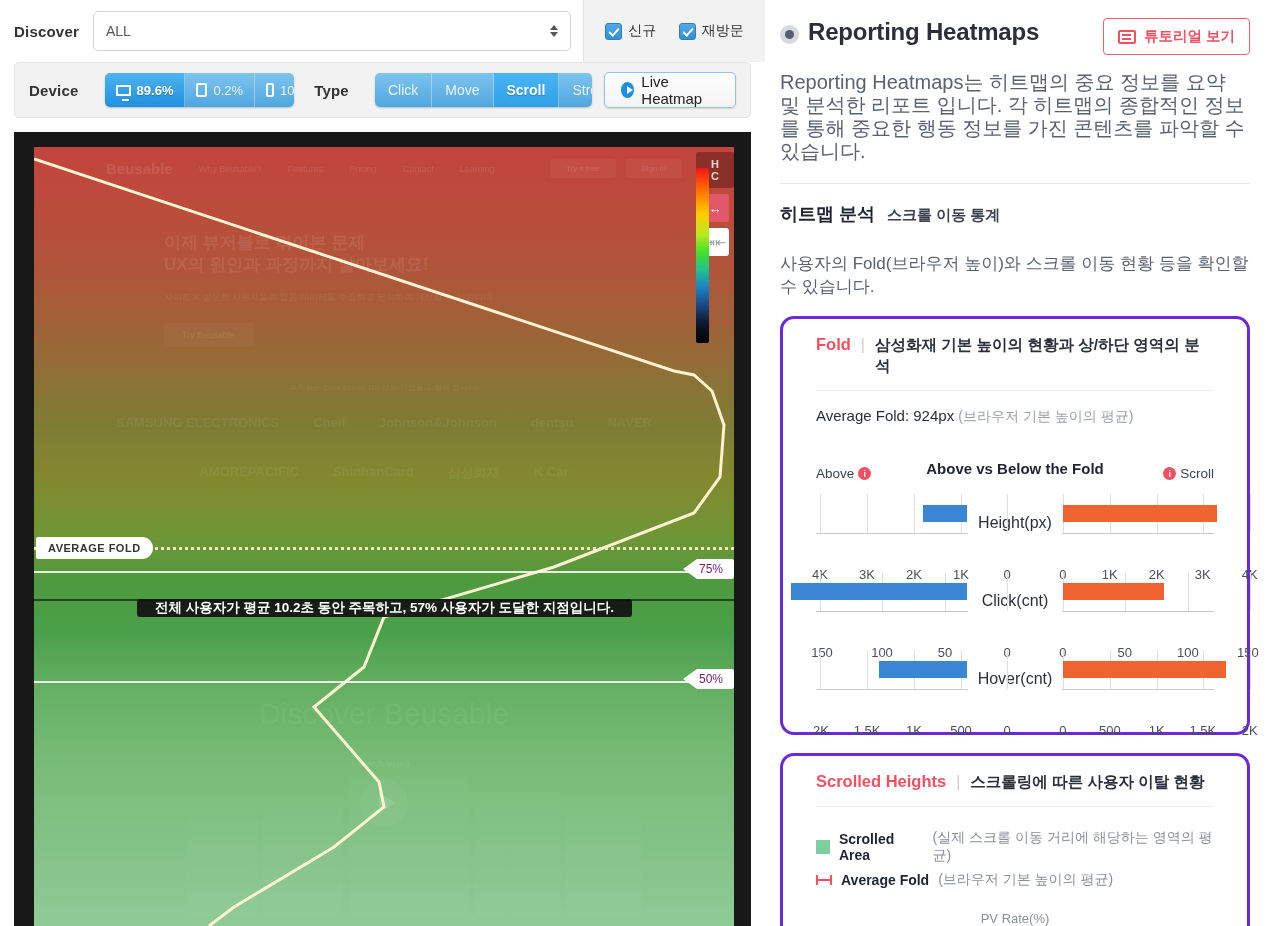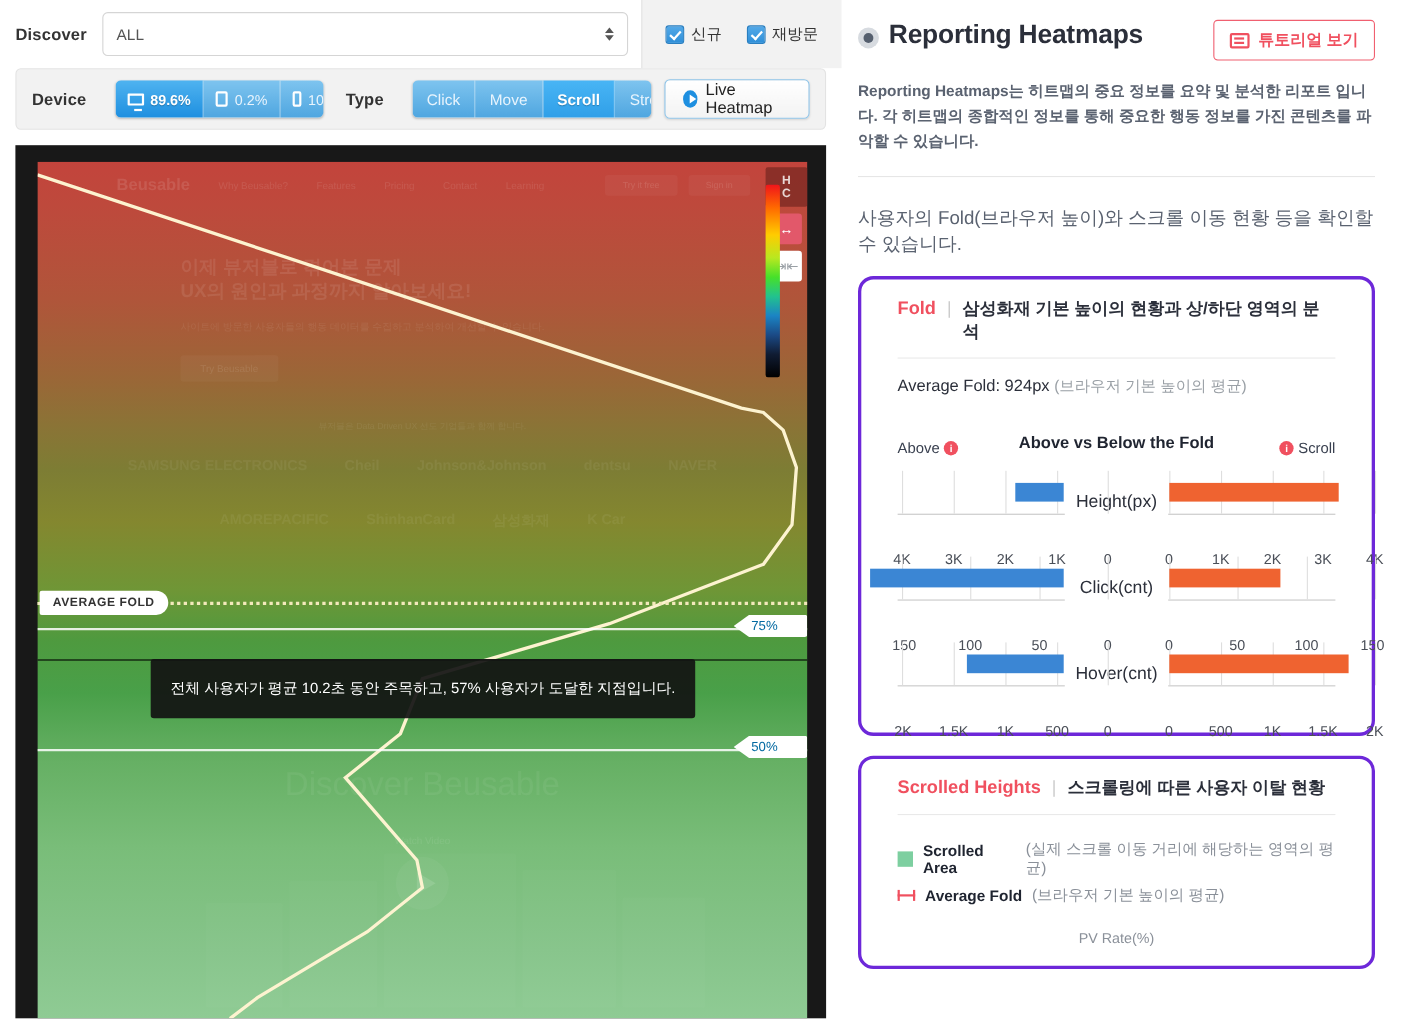--- a/index.html
+++ b/index.html
@@ -112,28 +112,28 @@
 
   .scrollline { position: absolute; inset: 0; }
   .fold-line { position: absolute; left: 0; right: 0; top: 400px; border-top: 3px dotted #f3e9bb; }
   .fold-badge {
     position: absolute; left: 2px; top: 390px; background: #fff; color: #333;
     font-size: 11px; font-weight: bold; letter-spacing: .5px; padding: 5px 12px;
     border-radius: 3px 16px 16px 3px;
   }
   .pct-line { position: absolute; left: 0; right: 0; border-top: 2px solid rgba(255,255,255,.85); }
   .pct-badge {
-    position: absolute; right: 0; background: #fff; color: #0369a1; font-size: 12px;
-    padding: 3px 27px 3px 16px; border-radius: 14px 3px 3px 14px;
+    position: absolute; right: 0; background: #fff; color: #701a75; font-size: 12px;
+    padding: 3px 11px 3px 16px; border-radius: 14px 3px 3px 14px;
     clip-path: polygon(14px 0, 100% 0, 100% 100%, 14px 100%, 0 50%);
   }
   .dark-line { position: absolute; left: 0; right: 0; border-top: 2px solid rgba(0,0,0,.55); }
   .tooltip {
     position: absolute; left: 103px; top: 452px; background: rgba(18,18,18,.92);
-    color: #fff; font-size: 13.5px; font-weight: normal; padding: 18px 18px; border-radius: 3px; white-space: nowrap;
+    color: #fff; font-size: 13.5px; font-weight: bold; padding: 0 18px; border-radius: 3px; white-space: nowrap;
   }
 
   .legend { position: absolute; right: 0; top: 5px; width: 38px; }
   .legend .lg-box { background: rgba(120,40,34,.75); padding: 6px 0 6px; border-radius: 2px; text-align: center; }
   .legend .lg-lbl { font-size: 11px; color: #e8d7d4; font-weight: bold; }
   .legend .bar {
     width: 13px; height: 175px; margin: 5px auto; border-radius: 2px;
     background: linear-gradient(180deg,#f1151a 0%,#ff6a00 12%,#ffcc00 26%,#b8e820 38%,#46e02a 48%,#22c28e 58%,#1b84c4 68%,#1b4a86 78%,#101c33 88%,#000 100%);
   }
   .legend .ic {
@@ -149,21 +149,21 @@
   .radio-dot { width: 19px; height: 19px; border-radius: 50%; background: #d7dbe0; margin: 7px 9px 0 0; position: relative; flex: none;}
   .radio-dot::after { content:""; position:absolute; left:5px; top:5px; width:9px; height:9px; border-radius:50%; background:#555f6e;}
   .rp-title { font-size: 24px; font-weight: bold; color: #2b2f3a; letter-spacing: -.2px; }
   .tut-btn {
     margin-left: auto; display: flex; align-items: center; gap: 8px;
     border: 1px solid #f06070; border-radius: 4px; padding: 8px 14px;
     color: #f0505f; font-size: 14.5px; font-weight: bold; cursor: pointer; background: #fff; white-space: nowrap;
   }
   .tut-icon { width: 18px; height: 14px; border: 2px solid #f0505f; border-radius: 2px; position: relative; flex:none;}
   .tut-icon::after { content:""; position:absolute; left:2px; top:2px; width:9px; height:2px; background:#f0505f; box-shadow: 0 4px 0 #f0505f; }
-  .rp-desc { margin-top: 16px; font-size: 14px; line-height: 23px; color: #5a6270; font-weight: bold; }
+  .rp-desc { margin-top: 16px; font-size: 20px; line-height: 23px; color: #5a6270; }
   .divider { height: 1px; background: #e6e6e6; margin: 20px 0 18px; }
   .sec-title { font-size: 18px; font-weight: bold; color: #1f2430; }
   .sec-title .sub { font-size: 15px; font-weight: bold; color: #3a4150; margin-left: 7px; }
   .sec-desc { margin-top: 26px; font-size: 17px; color: #5a6270; }
 
   .card { margin-top: 18px; border: 3px solid #6d28d9; border-radius: 14px; background: #fff; padding: 16px 33px 18px; }
   .card-head { display: flex; align-items: baseline; gap: 10px; }
   .card-head .en { font-size: 16.5px; font-weight: bold; color: #f0505f; }
   .card-head .pipe { color: #ccc; }
   .card-head .ko { font-size: 15.5px; font-weight: bold; color: #2b2f3a; }
@@ -338,20 +338,24 @@
     <div class="rp-head">
       <span class="radio-dot"></span>
       <span class="rp-title">Reporting Heatmaps</span>
       <div class="tut-btn">
         <span class="tut-icon"></span>
         <span>튜토리얼 보기</span>
       </div>
     </div>
     <p class="rp-desc">Reporting Heatmaps는 히트맵의 중요 정보를 요약 및 분석한 리포트 입니다. 각 히트맵의 종합적인 정보를 통해 중요한 행동 정보를 가진 콘텐츠를 파악할 수 있습니다.</p>
     <div class="divider"></div>
+    <div class="sec-title">
+      <span>히트맵 분석</span>
+      <span class="sub">스크롤 이동 통계</span>
+    </div>
     <div class="sec-desc">사용자의 Fold(브라우저 높이)와 스크롤 이동 현황 등을 확인할 수 있습니다.</div>
 
     <div class="card">
       <div class="card-head">
         <span class="en">Fold</span>
         <span class="pipe">|</span>
         <span class="ko">삼성화재 기본 높이의 현황과 상/하단 영역의 분석</span>
       </div>
       <div class="card-rule"></div>
       <div class="avgfold">

